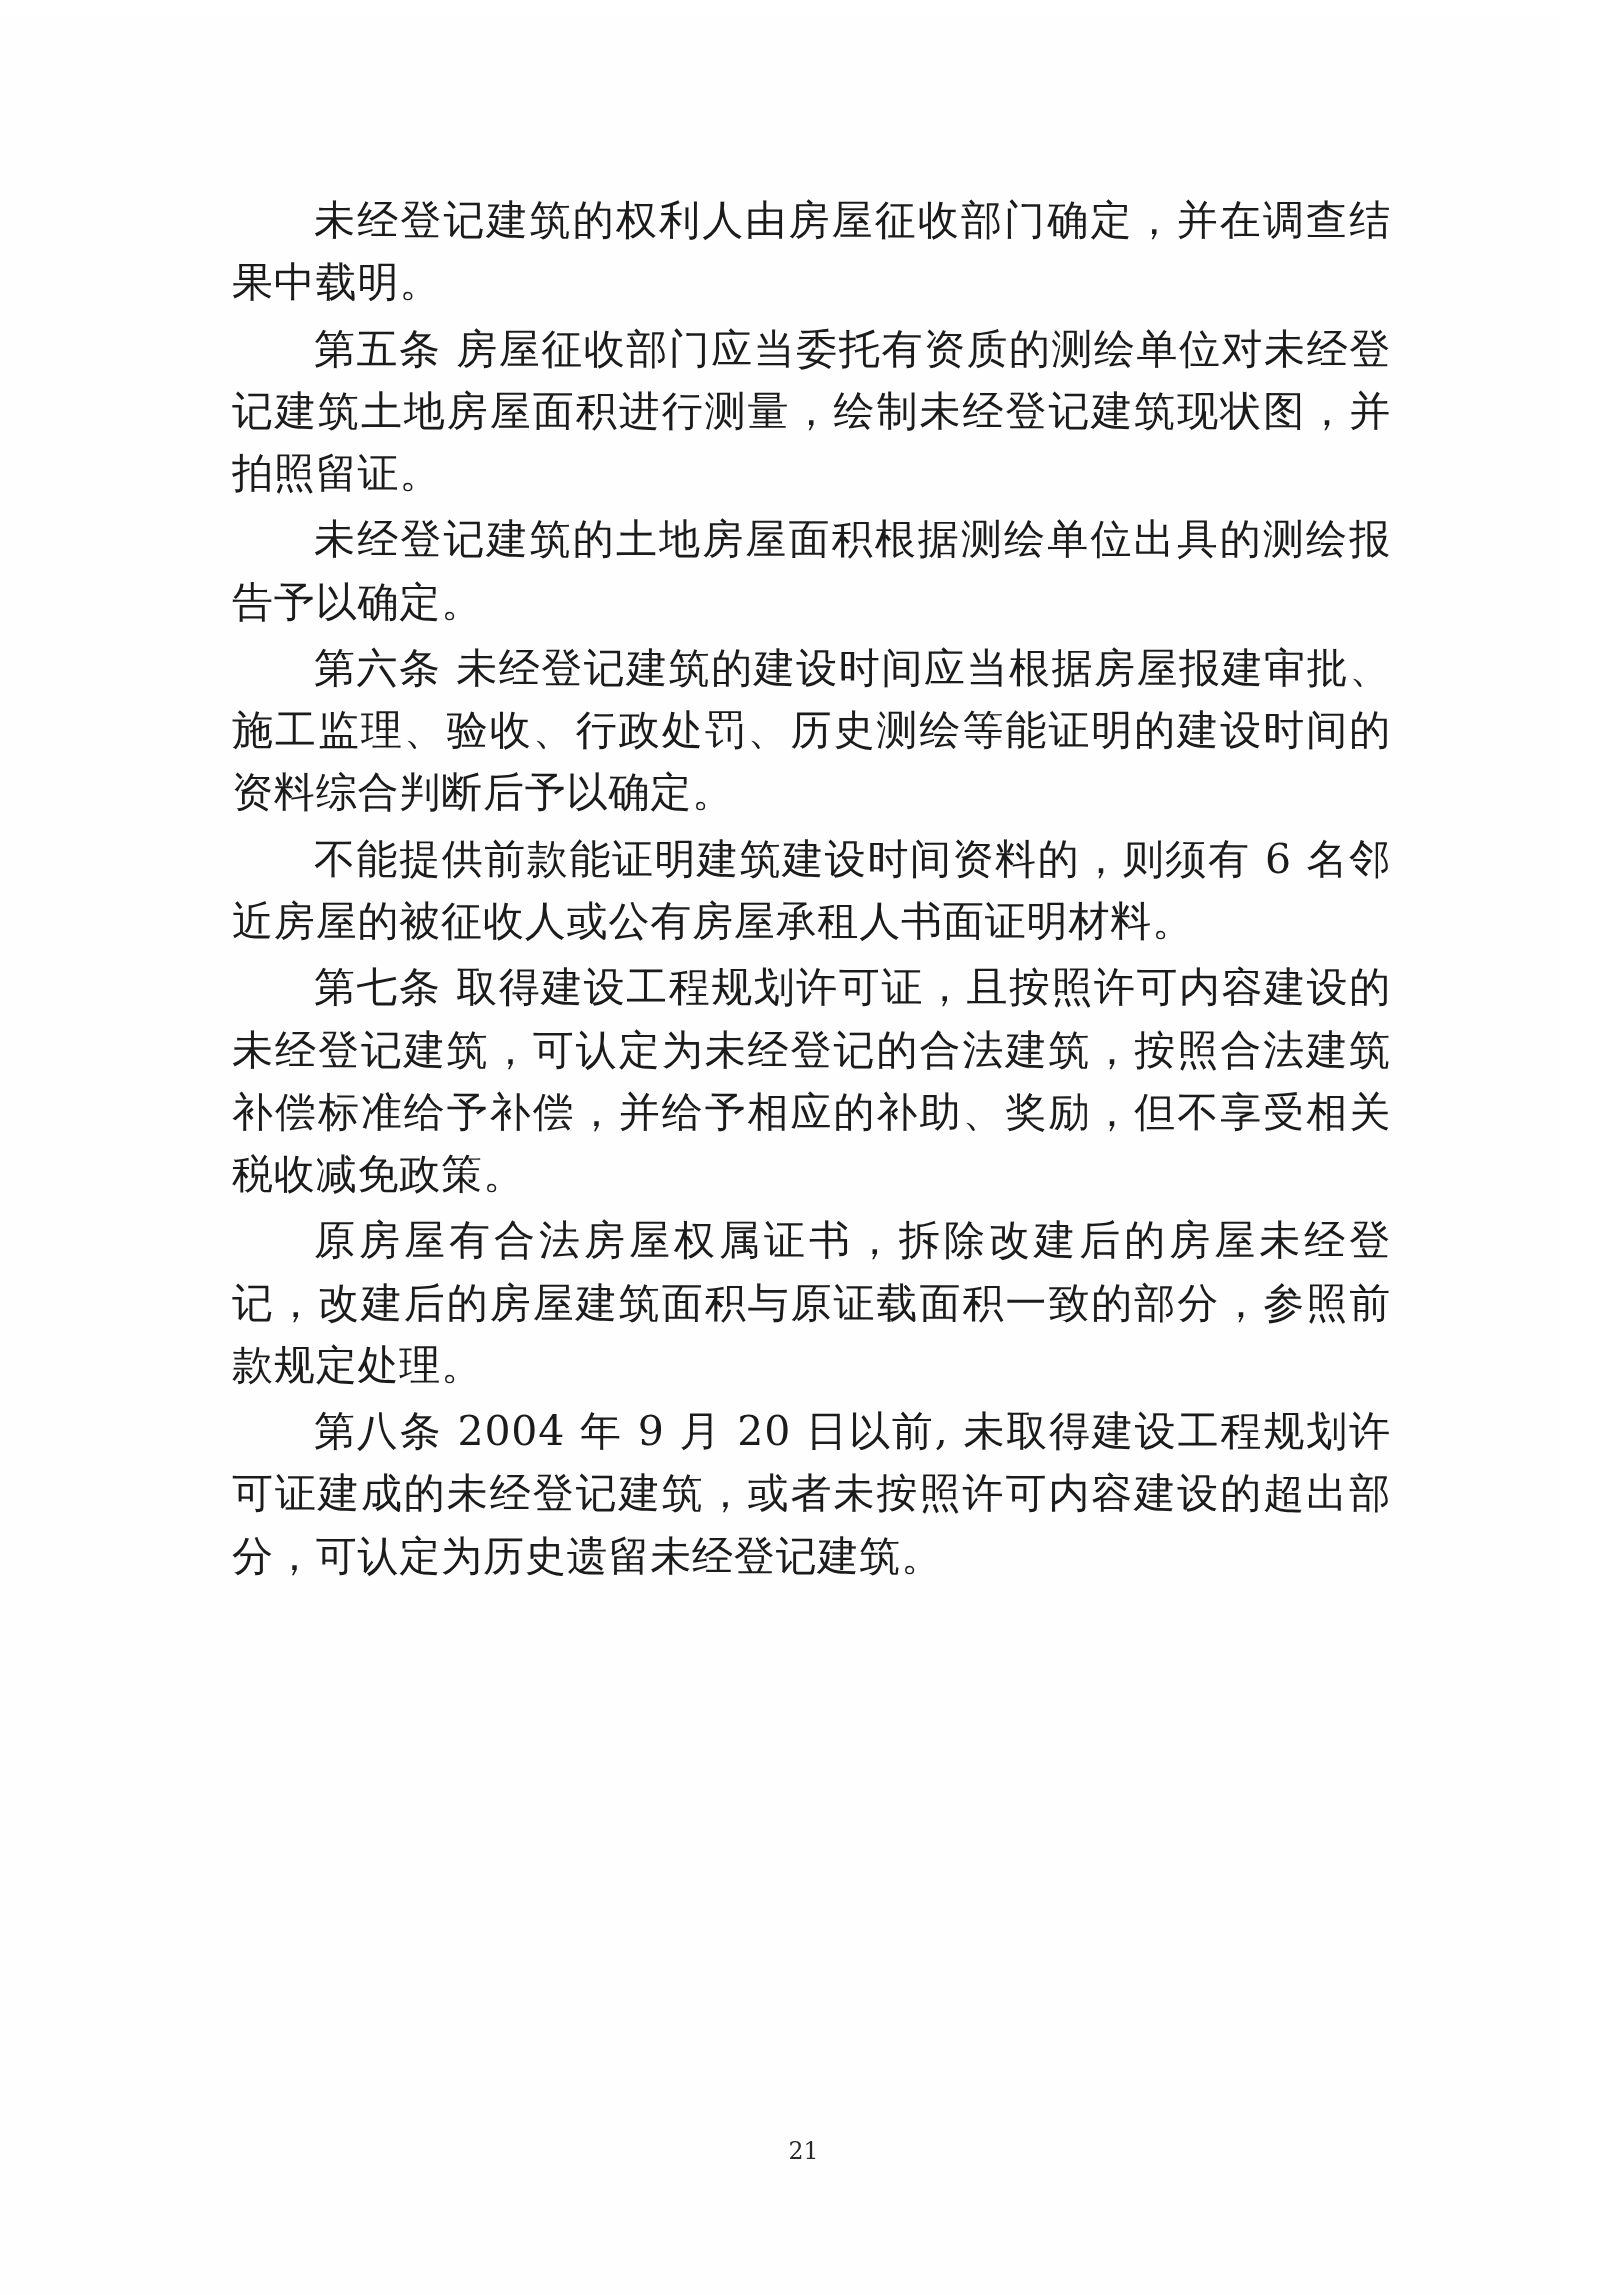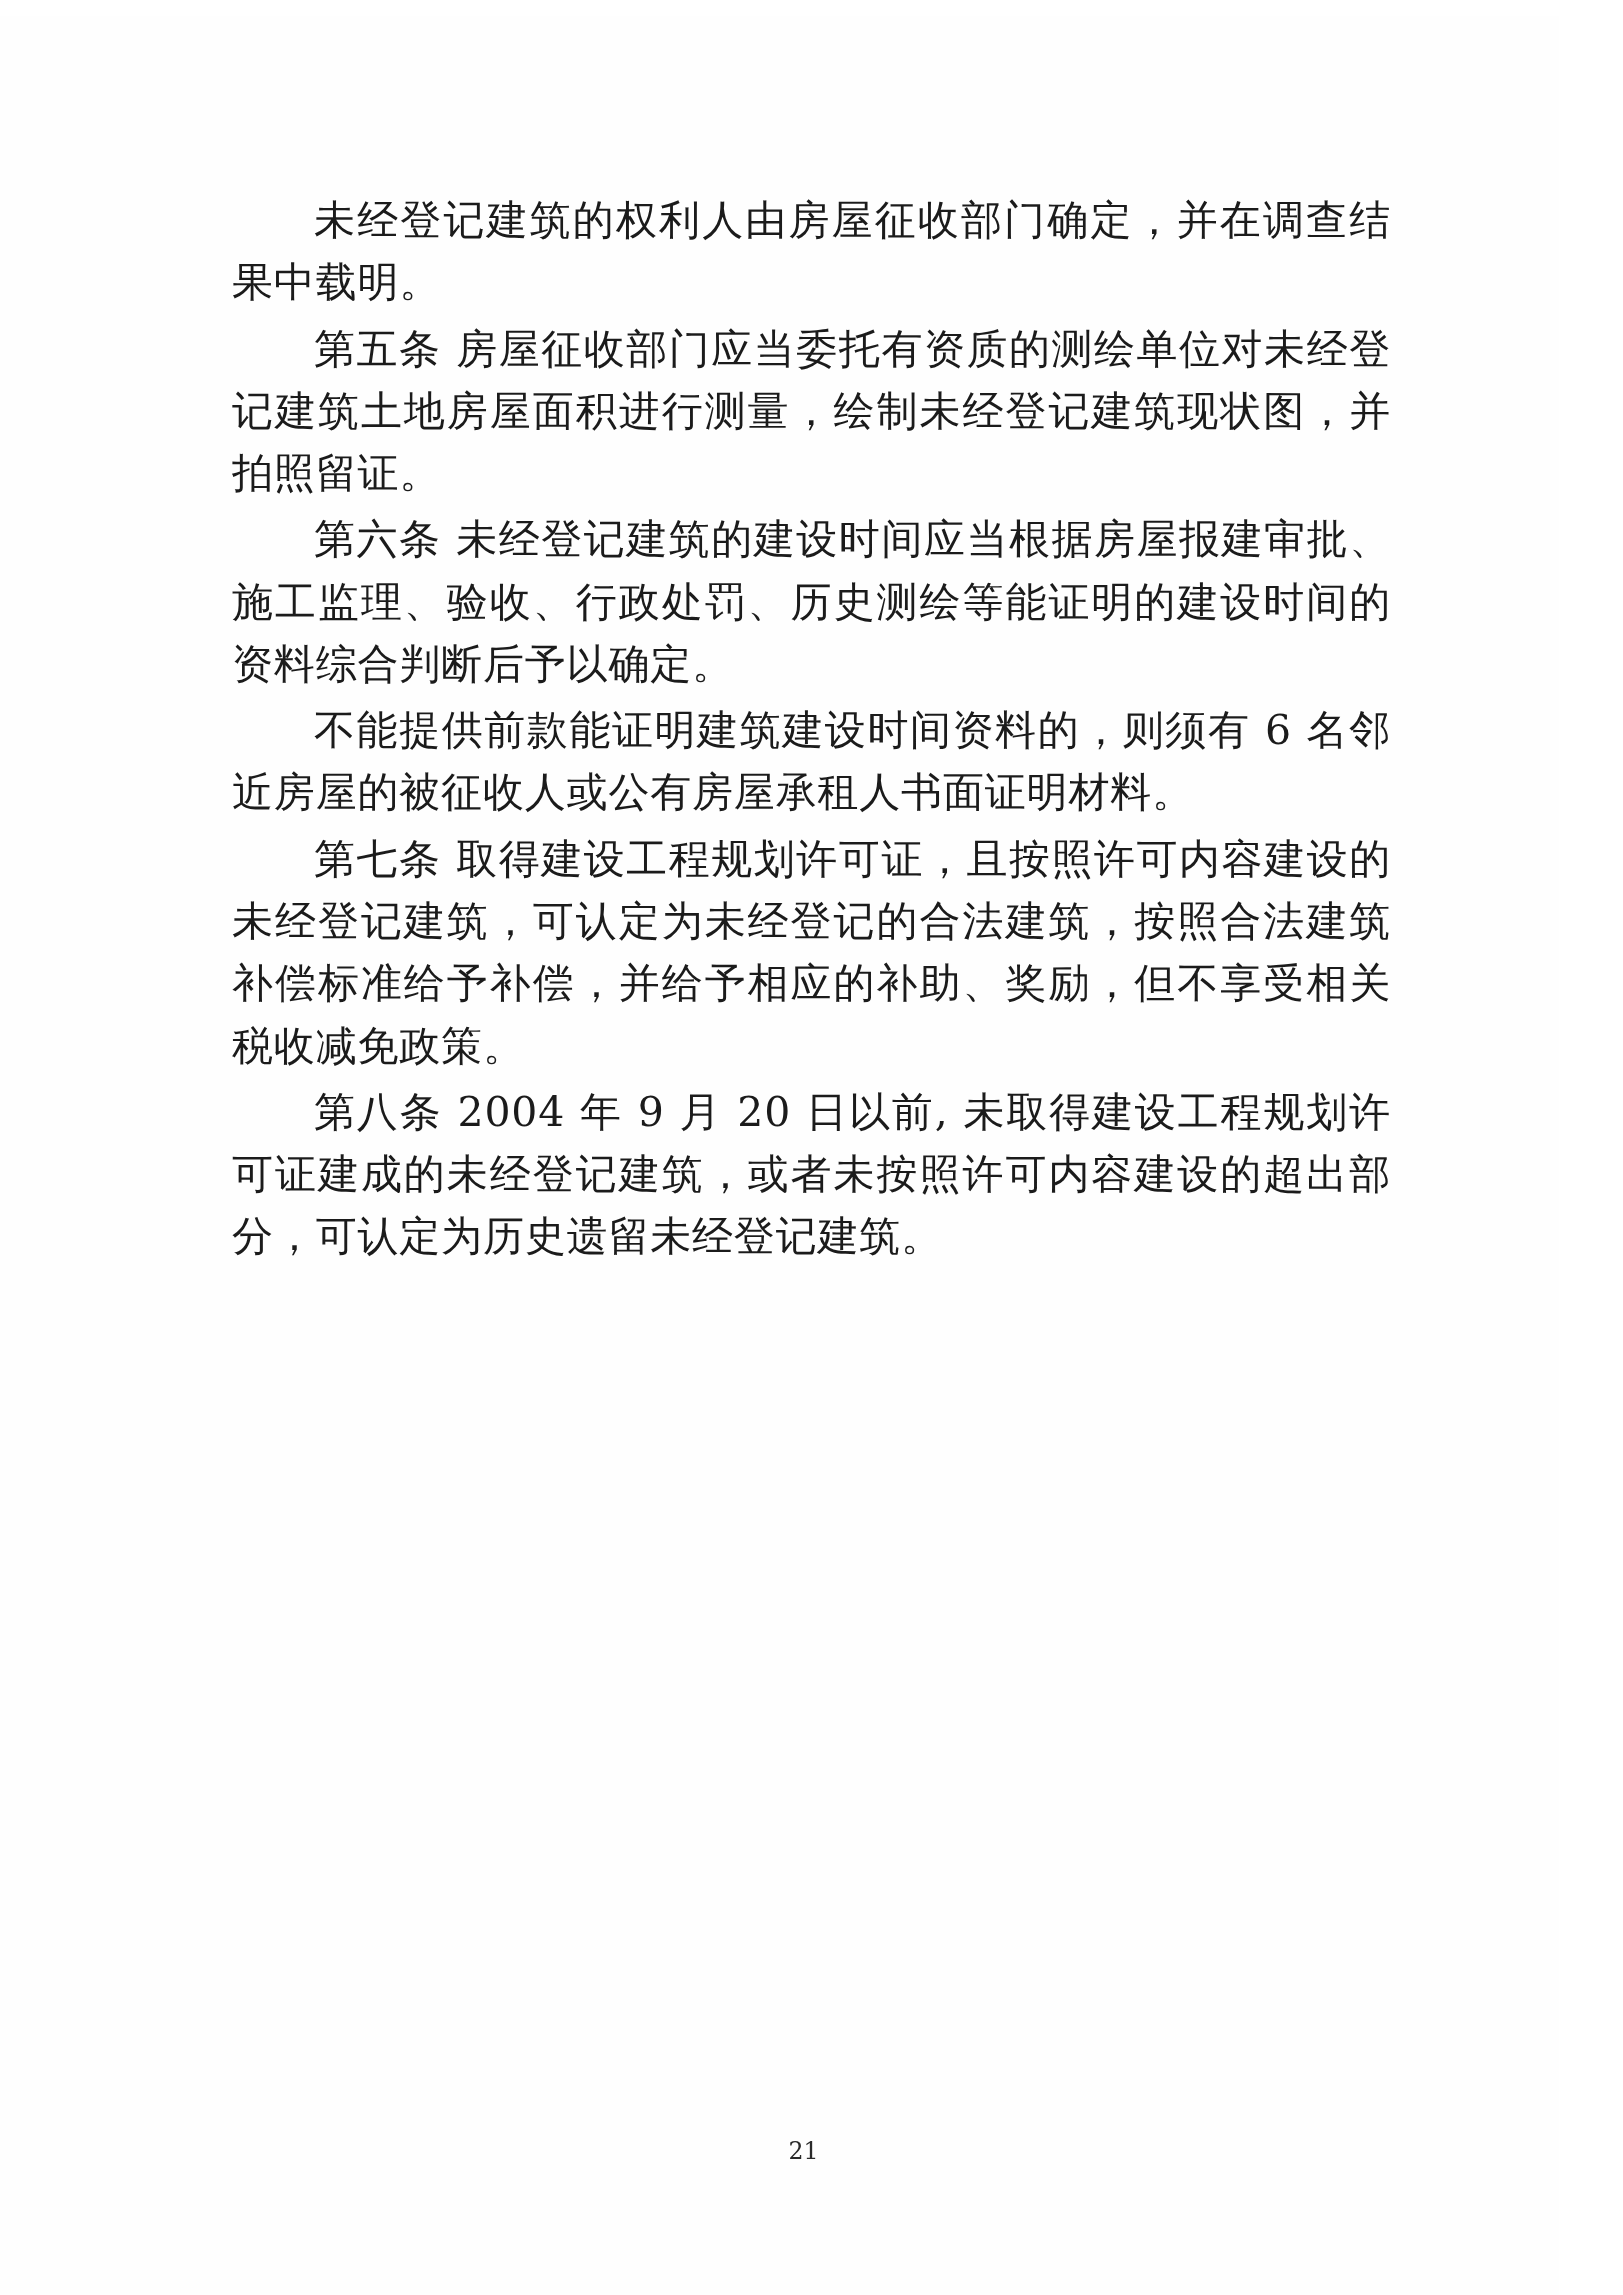--- a/index.html
+++ b/index.html
@@ -52,20 +52,22 @@
     margin-left: 48px;
   }
 </style>
 </head>
 <body>
 
 <div class="page">
   <div class="content">
     <p class="para">未经登记建筑的权利人由房屋征收部门确定，并在调查结果中载明。</p>
     <p class="para">第五条 房屋征收部门应当委托有资质的测绘单位对未经登记建筑土地房屋面积进行测量，绘制未经登记建筑现状图，并拍照留证。</p>
+    <p class="para">未经登记建筑的土地房屋面积根据测绘单位出具的测绘报告予以确定。</p>
     <p class="para">第六条 未经登记建筑的建设时间应当根据房屋报建审批、施工监理、验收、行政处罚、历史测绘等能证明的建设时间的资料综合判断后予以确定。</p>
     <p class="para">不能提供前款能证明建筑建设时间资料的，则须有 6 名邻近房屋的被征收人或公有房屋承租人书面证明材料。</p>
     <p class="para">第七条 取得建设工程规划许可证，且按照许可内容建设的未经登记建筑，可认定为未经登记的合法建筑，按照合法建筑补偿标准给予补偿，并给予相应的补助、奖励，但不享受相关税收减免政策。</p>
+    <p class="para">原房屋有合法房屋权属证书，拆除改建后的房屋未经登记，改建后的房屋建筑面积与原证载面积一致的部分，参照前款规定处理。</p>
     <p class="para">第八条 2004 年 9 月 20 日以前, 未取得建设工程规划许可证建成的未经登记建筑，或者未按照许可内容建设的超出部分，可认定为历史遗留未经登记建筑。</p>
   </div>
   <div class="page-number">21</div>
 </div>
 
 
 </body></html>

